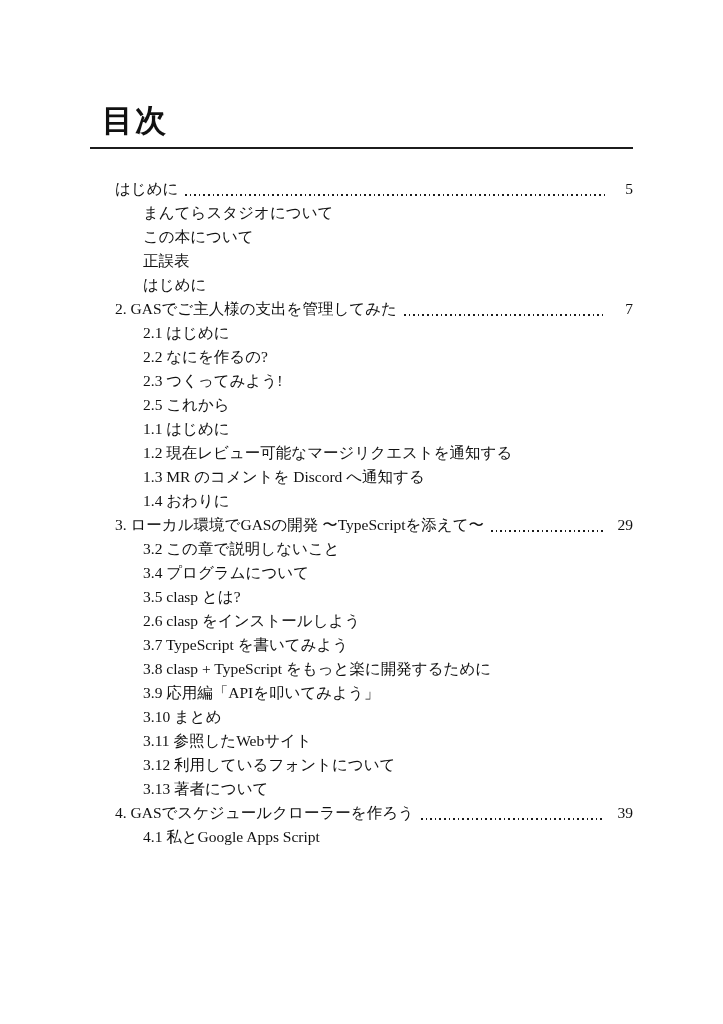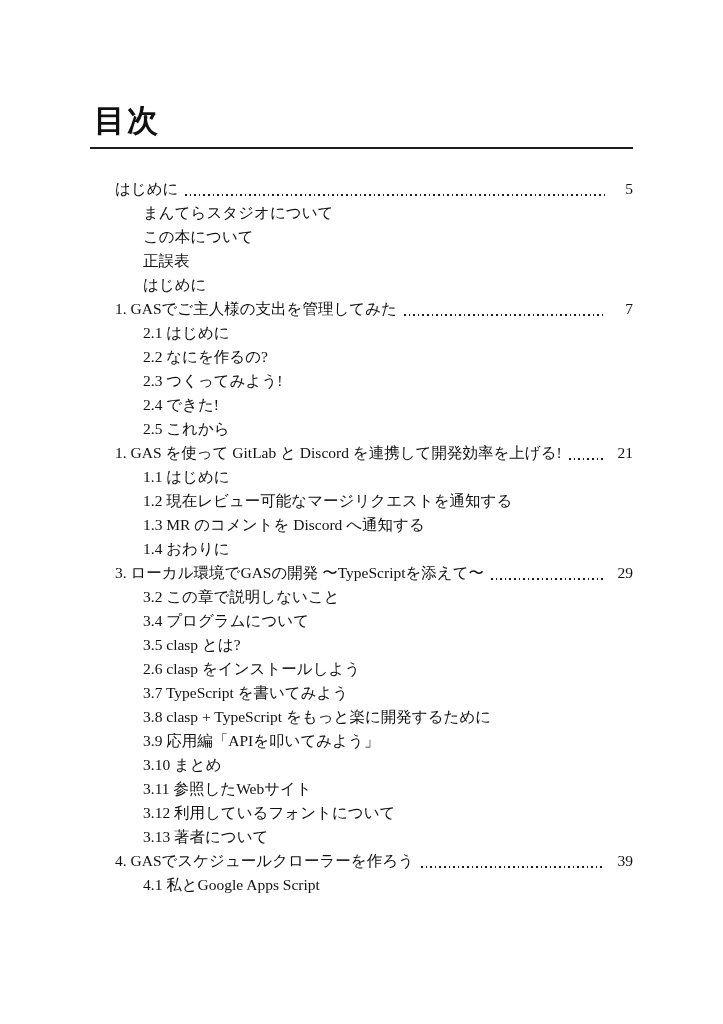--- a/index.html
+++ b/index.html
@@ -18,21 +18,21 @@
   .page {
     position: absolute;
     left: 90px;
     top: 102px;
     width: 543px;
   }
   .title {
     font-size: 31px;
     font-weight: 600;
     letter-spacing: 2px;
-    margin: 0 0 8px 4px;
+    margin: 0 0 8px 12px;
     line-height: 1.2;
   }
   .rule {
     border-bottom: 2px solid #1c1c1c;
     width: 100%;
     margin-bottom: 28px;
   }
   .toc-row {
     display: flex;
     align-items: baseline;
@@ -78,43 +78,35 @@
       <div class="toc-row level-1">
         <span class="label">この本について</span>
       </div>
       <div class="toc-row level-1">
         <span class="label">正誤表</span>
       </div>
       <div class="toc-row level-1">
         <span class="label">はじめに</span>
       </div>
       <div class="toc-row level-0">
-        <span class="label">1. GASでご主人様の支出を管理してみた</span>
+        <span class="label">2. GASでご主人様の支出を管理してみた</span>
         <span class="leader"></span>
         <span class="pagenum">7</span>
       </div>
       <div class="toc-row level-1">
         <span class="label">2.1 はじめに</span>
       </div>
       <div class="toc-row level-1">
         <span class="label">2.2 なにを作るの?</span>
       </div>
       <div class="toc-row level-1">
         <span class="label">2.3 つくってみよう!</span>
       </div>
       <div class="toc-row level-1">
-        <span class="label">2.4 できた!</span>
-      </div>
-      <div class="toc-row level-1">
         <span class="label">2.5 これから</span>
-      </div>
-      <div class="toc-row level-0">
-        <span class="label">1. GAS を使って GitLab と Discord を連携して開発効率を上げる!</span>
-        <span class="leader"></span>
-        <span class="pagenum">21</span>
       </div>
       <div class="toc-row level-1">
         <span class="label">1.1 はじめに</span>
       </div>
       <div class="toc-row level-1">
         <span class="label">1.2 現在レビュー可能なマージリクエストを通知する</span>
       </div>
       <div class="toc-row level-1">
         <span class="label">1.3 MR のコメントを Discord へ通知する</span>
       </div>

